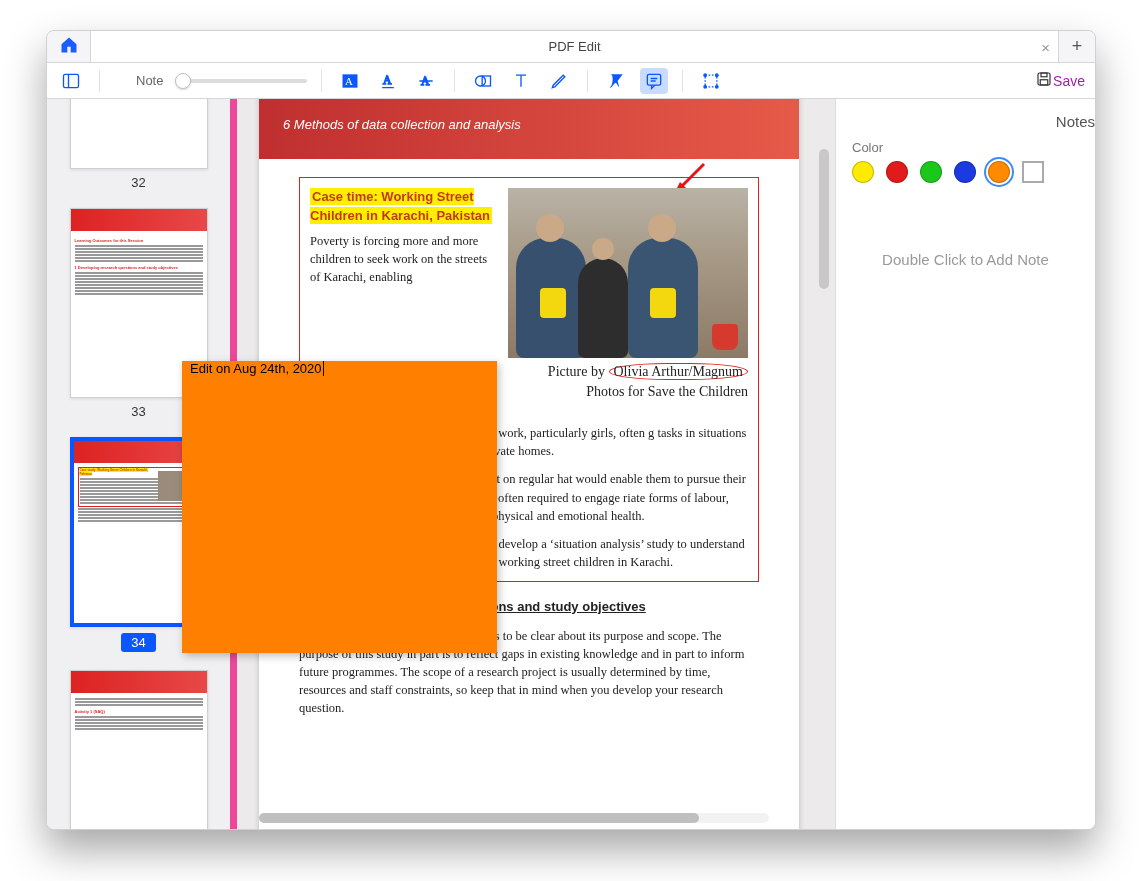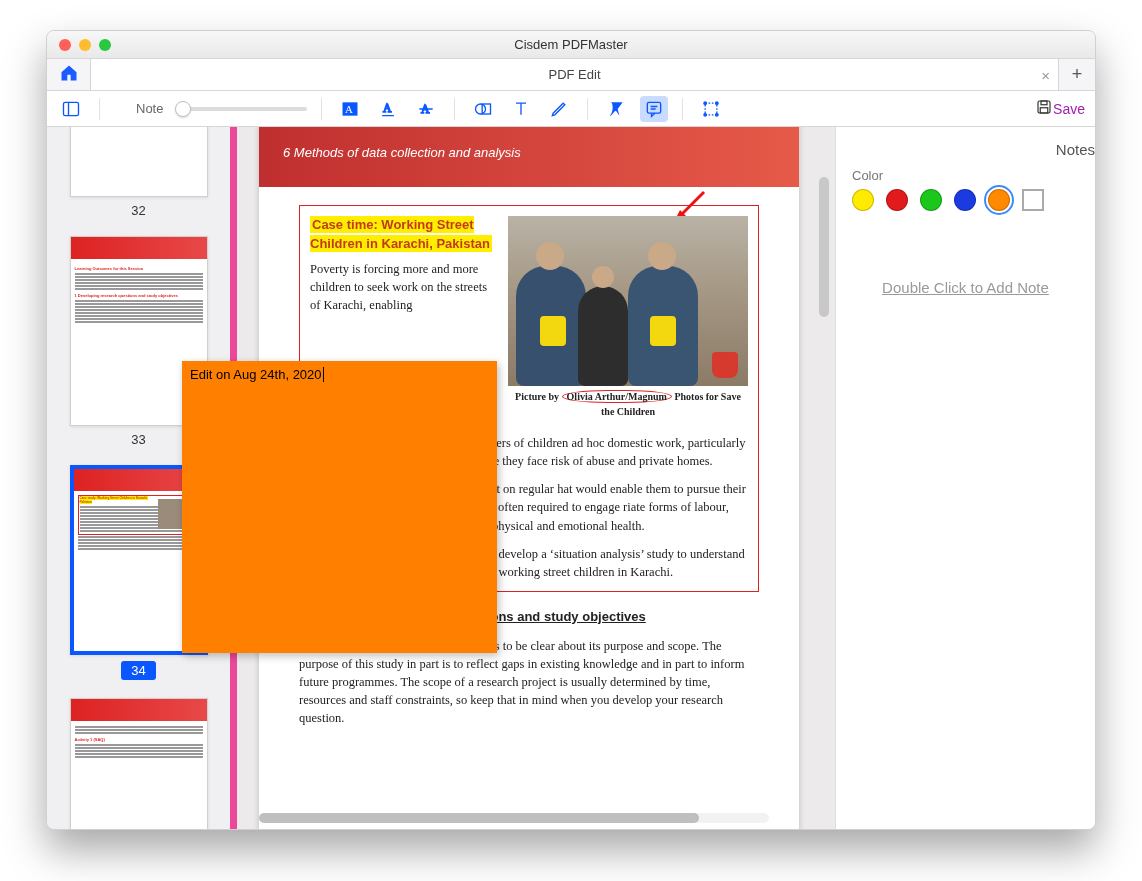--- a/index.html
+++ b/index.html
@@ -139,40 +139,40 @@
   .p1{ left:8px; background:#36506d;} .p1::after{content:"";position:absolute;top:-24px;left:20px;width:28px;height:28px;border-radius:50%;background:#caa988;}
   .p2{ left:70px; background:#2d2d2d; width:50px; height:100px;} .p2::after{content:"";position:absolute;top:-20px;left:14px;width:22px;height:22px;border-radius:50%;background:#caa988;}
   .p3{ left:120px; background:#3a5571;} .p3::after{content:"";position:absolute;top:-24px;left:20px;width:28px;height:28px;border-radius:50%;background:#caa988;}
   .jug{ position:absolute; width:26px; height:30px; background:#f3d80f; border-radius:4px;}
   .j1{left:32px; bottom:40px;} .j2{left:142px; bottom:40px;}
   .bucket{position:absolute; right:10px; bottom:8px; width:26px; height:26px; background:#d63a2e; border-radius:4px 4px 8px 8px;}
   .red-arrow {
     position:absolute; right:50px; top:-18px; width:40px; height:40px; pointer-events:none;
   }
   .red-arrow svg { width:40px; height:40px; }
-  .caption { clear:none; font-size:10px; text-align:center; margin-top:4px; font-style:normal; color:#222;font-weight:bold;}
+  .caption { clear:none; font-size:14px; text-align:right; margin-top:4px; font-style:normal; color:#222;}
   .caption .circ { border:1.5px solid #d22; border-radius:50%/60%; padding:0 4px;}
   .para { margin-top:10px; }
   .sect { font-family:-apple-system,Arial,sans-serif; font-weight:600; font-size:13px; text-decoration:underline; margin:16px 0 6px; color:#222;}
   
   .sticky-marker {
     position:absolute; left:58px; top:503px;
     width:24px; height:24px; background:#ff7f00;
     outline:1px dashed #0a57ff; outline-offset:1px;
   }
   .sticky-marker::before, .sticky-marker::after,
   .sticky-marker .h1, .sticky-marker .h2 {
     content:""; position:absolute; width:7px; height:7px; background:#0a57ff; border:1px solid #fff;
   }
   .sticky-marker::before{left:-4px;top:-4px;} .sticky-marker::after{right:-4px;top:-4px;}
   .sticky-marker .h1{left:-4px;bottom:-4px;} .sticky-marker .h2{right:-4px;bottom:-4px;}
   .sticky-popup {
     position:absolute; left:135px; top:330px; width:315px; height:292px;
     background:#ff7f00; box-shadow:2px 3px 8px rgba(0,0,0,0.25);
-    padding:6px 8px; font-size:13px; color:#000; font-family:-apple-system,Arial,sans-serif;
+    padding:0 8px; font-size:13px; color:#000; font-family:-apple-system,Arial,sans-serif;
     z-index:30;
   }
   .sticky-popup .cursor { border-right:1px solid #000; padding-right:1px;}
   .viewer-hscroll {
     position:absolute; left:22px; bottom:6px; width:510px; height:10px;
     background:rgba(0,0,0,0.05); border-radius:5px;
   }
   .viewer-hscroll::after{
     content:""; position:absolute; left:0; top:0; width:440px; height:10px;
     background:#bfbfbf; border-radius:5px;
@@ -186,36 +186,28 @@
     width: 260px; border-left:1px solid #dcdcdc; background:#fff;
     display:flex; flex-direction:column;
   }
   .notes-title { text-align:right; font-size:15px; color:#555; padding:14px 0 10px; }
   .color-label { font-size:13px; color:#777; padding:0 16px 6px; }
   .colors { display:flex; gap:12px; padding:0 16px 18px; align-items:center;}
   .cswatch { width:22px; height:22px; border-radius:50%; border:1px solid rgba(0,0,0,0.2); cursor:pointer;}
   .cswatch.sel { outline:2px solid #3a8bff; outline-offset:2px; }
   .csq { width:22px; height:22px; border:2px solid #aaa; background:#fff; cursor:pointer;}
   .notes-hint {
-    text-align:center; color:#9a9a9a; font-size:15px; margin-top:50px;text-decoration:underline;
+    text-align:center; color:#9a9a9a; font-size:15px; margin-top:50px;
   }
 </style>
 </head>
 <body>
 
 <div class="window">
 
-  <div class="titlebar">
-    <div class="traffic">
-      <div class="dot red"></div>
-      <div class="dot yellow"></div>
-      <div class="dot green"></div>
-    </div>
-    <div class="title">Cisdem PDFMaster</div>
-  </div>
 
   <div class="tabrow">
     <div class="hometab">
       <span class="home-icon">
         <svg viewBox="0 0 24 24">
             <path d="M3 11 L12 3 L21 11 V21 H14 V14 H10 V21 H3 Z"></path>
           </svg>
       </span>
     </div>
     <div class="tab">

